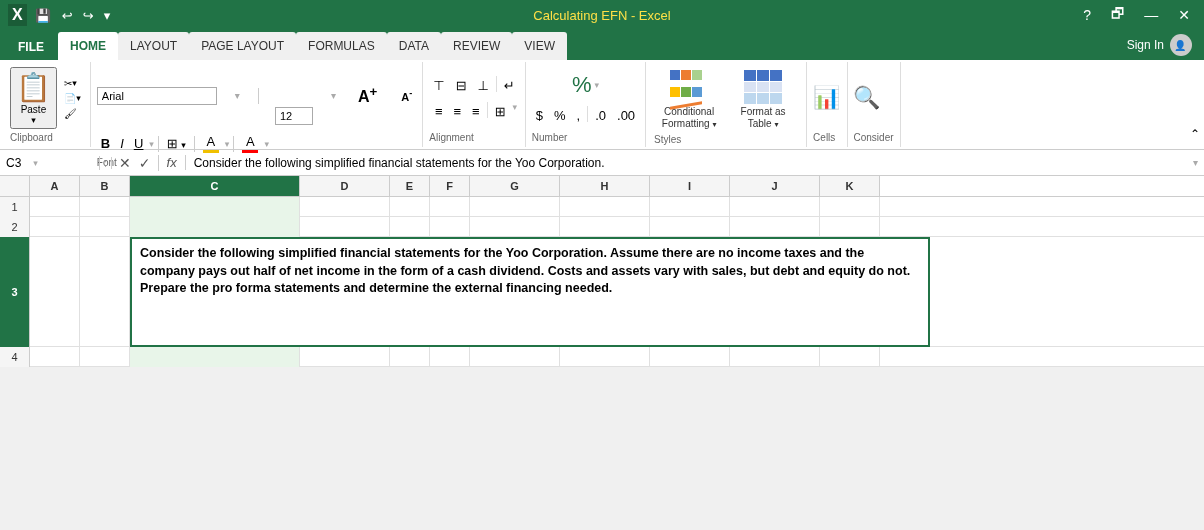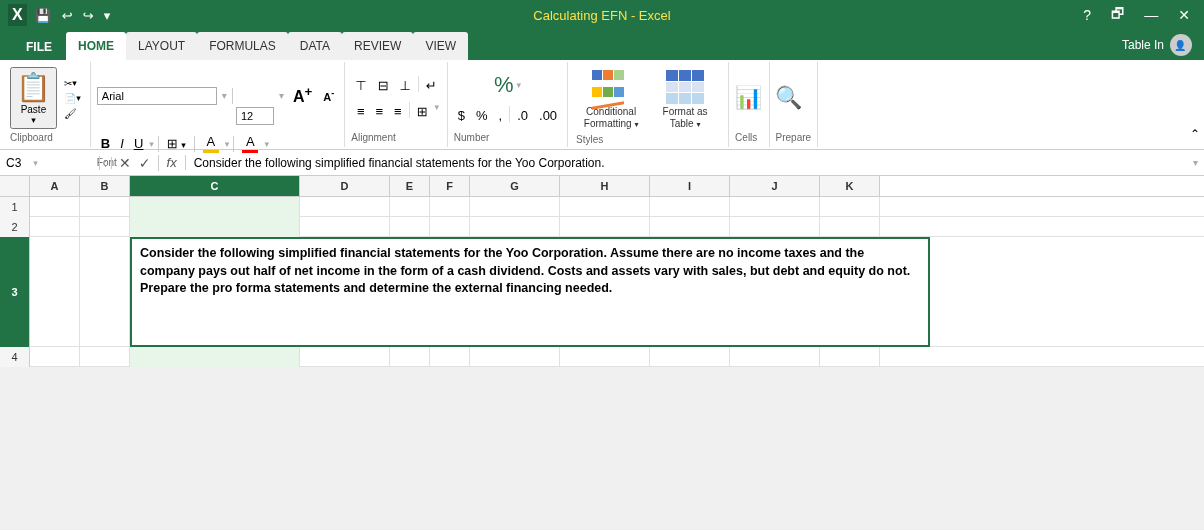--- a/index.html
+++ b/index.html
@@ -18,21 +18,21 @@
     .title-bar-left { display: flex; align-items: center; gap: 6px; }
     .title-bar-center { position: absolute; left: 50%; transform: translateX(-50%); font-size: 13px; color: #fde047; }
     .excel-icon { color: white; font-weight: bold; font-size: 16px; background: #1a5c37; padding: 2px 4px; }
 
     
     .tab-bar {
       background: #217346;
       display: flex;
       align-items: flex-end;
       height: 30px;
-      padding-left: 12px;
+      padding-left: 4px;
     }
     .file-tab {
       background: #217346;
       color: white;
       font-size: 12px;
       font-weight: bold;
       padding: 6px 14px;
       cursor: pointer;
       border: none;
     }
@@ -75,21 +75,21 @@
     .ribbon-group:last-child { border-right: none; }
     .ribbon-group-content { display: flex; align-items: center; gap: 4px; flex: 1; }
     .ribbon-group-label { font-size: 10px; color: #666; width: 100%; margin-top: auto; padding-top: 2px; }
 
     
     .paste-btn { display: flex; flex-direction: column; align-items: center; font-size: 10px; cursor: pointer; padding: 2px 4px; }
     .small-btns { display: flex; flex-direction: column; gap: 2px; }
     .small-btn { font-size: 10px; cursor: pointer; background: none; border: none; padding: 1px 3px; display: flex; align-items: center; }
 
     
-    .font-row { display: flex; align-items: center; gap: 3px; margin-bottom: 3px; justify-content: center; }
+    .font-row { display: flex; align-items: center; gap: 16px; margin-bottom: 3px; justify-content: center; }
     .font-select { font-size: 11px; border: 1px solid #aaa; padding: 2px 4px; width: 120px; background: white; }
     .size-select { font-size: 11px; border: 1px solid #aaa; padding: 2px 4px; width: 38px; background: white; margin-top: 41px; }
     .font-btn { background: none; border: none; font-size: 12px; cursor: pointer; padding: 1px 4px; font-weight: bold; }
     .font-row2 { display: flex; align-items: center; gap: 2px; }
     .bold-btn { font-weight: bold; }
     .italic-btn { font-style: italic; }
     .underline-btn { text-decoration: underline; }
     .icon-btn { background: none; border: none; cursor: pointer; font-size: 13px; padding: 2px 4px; }
     .color-bar { width: 16px; height: 3px; background: #f0c000; margin-top: 1px; }
     .color-bar-red { background: red; }
@@ -170,26 +170,27 @@
     <button class="ctrl-btn">🗗</button>
     <button class="ctrl-btn">—</button>
     <button class="ctrl-btn">✕</button>
   </div>
 </div>
 
 <div class="tab-bar">
   <button class="file-tab">FILE</button>
   <button class="ribbon-tab active">HOME</button>
   <button class="ribbon-tab">LAYOUT</button>
+  <button class="ribbon-tab">PAGE LAYOUT</button>
   <button class="ribbon-tab">FORMULAS</button>
   <button class="ribbon-tab">DATA</button>
   <button class="ribbon-tab">REVIEW</button>
   <button class="ribbon-tab">VIEW</button>
   <button class="sign-in">
-    <span>Table In</span>
+    <span>Sign In</span>
     <div class="sign-in-avatar">👤</div>
   </button>
 </div>
 
 <div class="ribbon">
 
   <div class="ribbon-group">
     <div class="ribbon-group-content">
       <button class="paste-btn">
         <span style="font-size:28px;">📋</span>
@@ -333,21 +334,21 @@
     <div class="ribbon-group-content" style="flex-direction:column;align-items:center;justify-content:center;">
       <div style="font-size:22px;">📊</div>
     </div>
     <div class="ribbon-group-label">Cells</div>
   </div>
 
   <div class="ribbon-group">
     <div class="ribbon-group-content" style="flex-direction:column;align-items:center;justify-content:center;">
       <div style="font-size:22px;">🔍</div>
     </div>
-    <div class="ribbon-group-label">Prepare</div>
+    <div class="ribbon-group-label">Consider</div>
   </div>
 
   <div style="margin-left:auto;display:flex;align-items:flex-end;padding-bottom:6px;">
     <button style="background:none;border:none;cursor:pointer;font-size:12px;">⌃</button>
   </div>
 </div>
 
 <div class="formula-bar">
   <div class="cell-ref">
     <span>C3</span>

